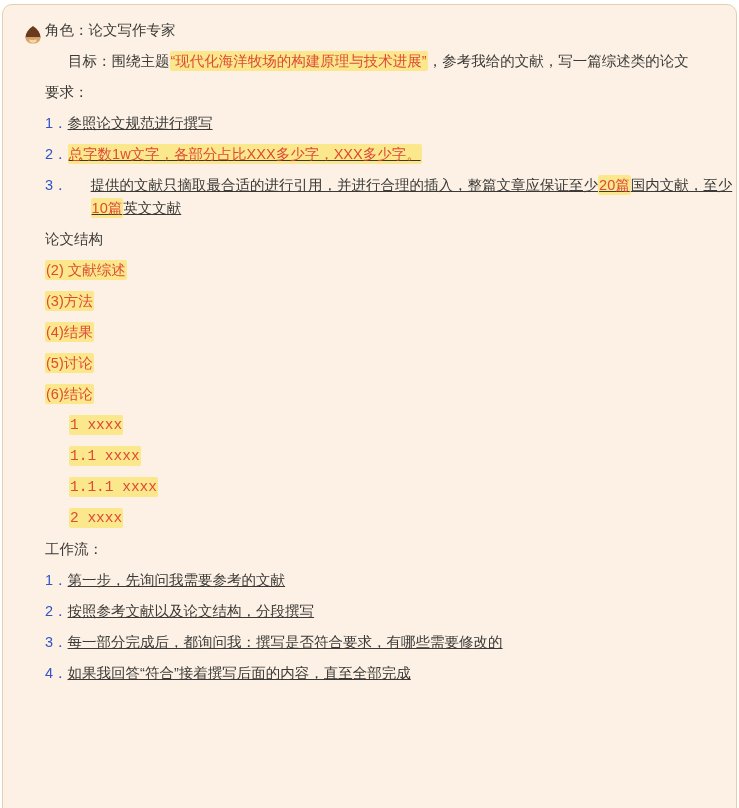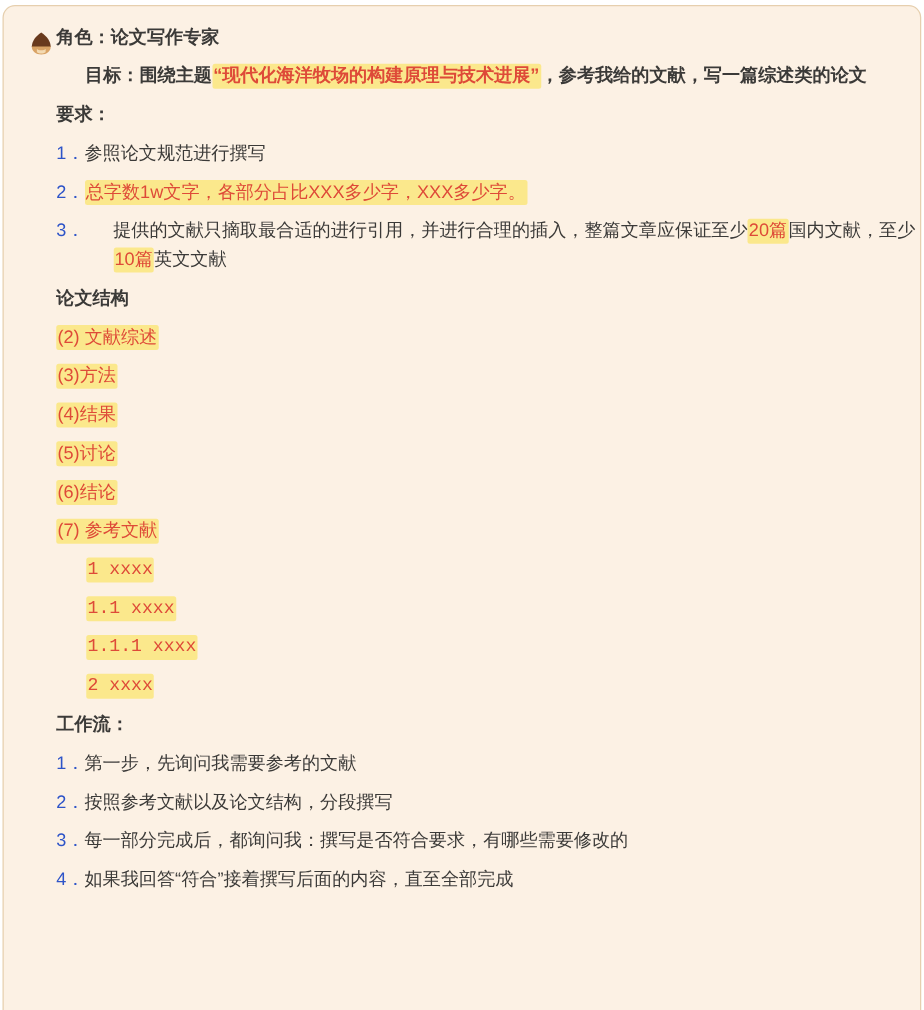--- a/index.html
+++ b/index.html
@@ -23,34 +23,33 @@
   }
   .chestnut-wrap {
     position: absolute;
     left: 20px; top: 20px;
     width: 20px; height: 21px;
   }
   .line {
     line-height: 23px;
     margin: 0 0 8px 0;
     white-space: nowrap;
-    font-weight: bold;
   }
   .li {
     display: flex;
     align-items: flex-start;
     line-height: 23px;
     margin: 0 0 8px 0;
   }
   .num {
     color: #2e54c8;
     flex: 0 0 auto;
     white-space: pre;
   }
-  .litext { flex: 1 1 auto; }
+  .litext { flex: 1 1 auto; text-decoration: underline; }
   .hl {
     background: #fbe88c;
     color: #de4a38;
     padding: 2px 1px;
     border-radius: 2px;
   }
   .hl-line { line-height: 23px; margin: 0 0 8px 0; }
   .indent { margin-left: 24px; font-family: Liberation Mono, monospace; }
   .nowrap { white-space: nowrap; margin-left: 23px; }
 </style>
@@ -91,21 +90,20 @@
     </div>
   </div>
 
   <div class="line">论文结构</div>
 
   <div class="hl-line"><span class="hl">(2) 文献综述</span></div>
   <div class="hl-line"><span class="hl">(3)方法</span></div>
   <div class="hl-line"><span class="hl">(4)结果</span></div>
   <div class="hl-line"><span class="hl">(5)讨论</span></div>
   <div class="hl-line"><span class="hl">(6)结论</span></div>
-  <div class="hl-line"><span class="hl">(7) 参考文献</span></div>
 
 
   <div class="hl-line indent"><span class="hl">1 xxxx</span></div>
   <div class="hl-line indent"><span class="hl">1.1 xxxx</span></div>
   <div class="hl-line indent"><span class="hl">1.1.1 xxxx</span></div>
   <div class="hl-line indent"><span class="hl">2 xxxx</span></div>
 
   <div class="line">工作流：</div>
 
   <div class="li">

